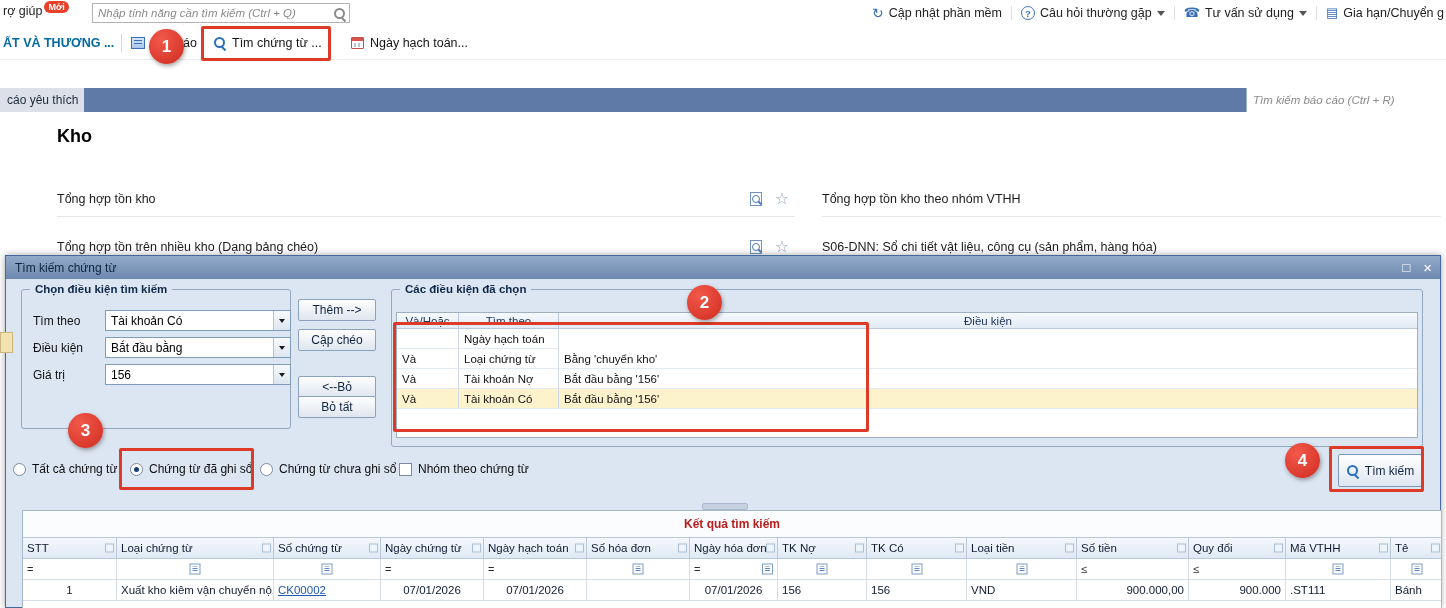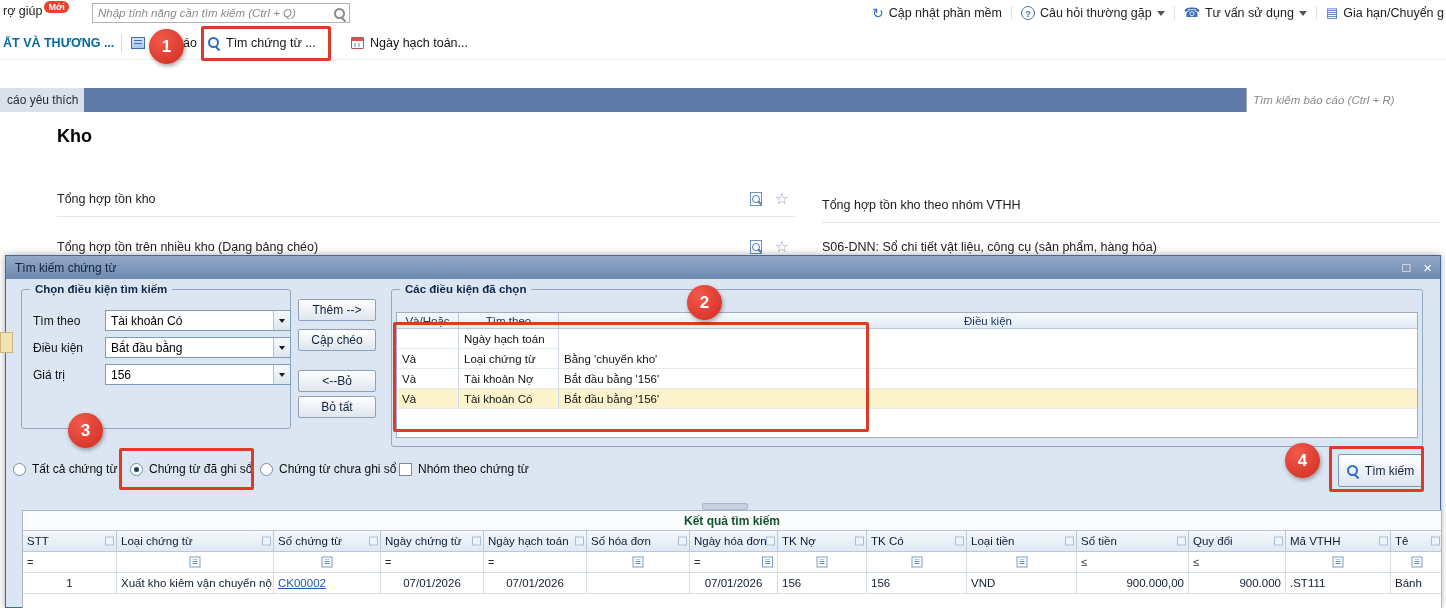--- a/index.html
+++ b/index.html
@@ -87,21 +87,21 @@
   .opt{position:absolute;top:181px;height:18px;display:flex;align-items:center;gap:6px;cursor:pointer}
   .radio{width:13px;height:13px;border:1px solid #7b8aa2;border-radius:50%;background:#fff;position:relative;flex:none}
   .radio.sel::after{content:"";position:absolute;left:3px;top:3px;width:5px;height:5px;border-radius:50%;background:#15406d}
   .checkbox{width:13px;height:13px;border:1px solid #7b8aa2;background:#fff;flex:none}
   .rlabel{font-size:12px;color:#0d0d0d;white-space:nowrap}
   .search-btn{position:absolute;left:1332px;top:175px;width:84px;height:33px;border:1px solid #7e97b6;border-radius:2px;background:linear-gradient(#ffffff,#dde6f1);display:flex;align-items:center;justify-content:center;gap:6px;font-size:12px;color:#0f2340;cursor:pointer;font-family:inherit}
   .splitter{position:absolute;left:696px;top:224px;width:46px;height:7px;background:#c6d2e2;border:1px solid #a9b8cc;border-radius:2px;cursor:row-resize}
 
   
   .rgrid{position:absolute;left:16px;top:231px;width:1420px;height:99px;background:#fff;border:1px solid #a7b7ca;font-size:11.5px;color:#101c33;overflow:hidden}
-  .rcap{height:20px;border-bottom:1px solid #b9c8da;background:#fbfcfe;display:flex;align-items:center;justify-content:center;font-weight:bold;font-size:12px;color:#14532d}
+  .rcap{height:27px;border-bottom:1px solid #b9c8da;background:#fbfcfe;display:flex;align-items:center;justify-content:center;font-weight:bold;font-size:12px;color:#b91c1c}
   .rrow{display:flex}
   .rhead{height:21px}.rfilter{height:21px}.rdata{height:21px}
   .rcell{flex:none;display:flex;align-items:center;padding:0 4px;overflow:hidden;white-space:nowrap;position:relative}
   .rhead .rcell{background:linear-gradient(#f5f8fc,#dfe9f4);border-right:1px solid #b9c8da;border-bottom:1px solid #b9c8da;justify-content:flex-start;padding:0 13px 0 4px;cursor:pointer}
   .rfilter .rcell{border-right:1px solid #d6dee8;border-bottom:1px solid #d6dee8;cursor:text}
   .rdata .rcell{border-right:1px solid #d6dee8;border-bottom:1px solid #d6dee8}
   .rc0{width:94px}.rc1{width:157px}.rc2{width:107px}.rc3{width:103px}.rc4{width:103px}.rc5{width:103px}.rc6{width:88px}.rc7{width:89px}.rc8{width:100px}.rc9{width:110px}.rc10{width:112px}.rc11{width:97px}.rc12{width:105px}.rc13{width:52px;border-right:none}
   .ctr{justify-content:center}.rgt{justify-content:flex-end}
   .pin{position:absolute;right:2px;top:50%;transform:translateY(-50%);width:9px;height:9px;border:1px solid #a9bdd4;background:#eef4fb}
   .fop{position:absolute;left:4px;top:50%;transform:translateY(-50%);font-size:11px;color:#2a2a2a}
@@ -156,21 +156,21 @@
     </span>
   </div>
 
   <div class="toolbar">
     <span class="company">ẤT VÀ THƯƠNG ...</span>
     <span class="vsep"></span>
     <span class="tb-item" style="left:125px">
       <span class="repic"></span>
       <span>Báo cáo</span>
     </span>
-    <span class="tb-item" style="left:201px">
+    <span class="tb-item" style="left:207px">
       <span class="mag mag-blue"></span>
       <span>Tìm chứng từ ...</span>
     </span>
     <span class="tb-item" style="left:345px">
       <span class="cal"></span>
       <span>Ngày hạch toán...</span>
     </span>
   </div>
 
   <div class="tabrow">
@@ -185,21 +185,21 @@
   <div class="content">
     <div class="page-title">Kho</div>
 
     <div class="rep-item" style="left:57px;top:70px;width:738px">
       <span>Tổng hợp tồn kho</span>
       <span class="rep-icons">
         <span class="docic"></span>
         <span class="star"></span>
       </span>
     </div>
-    <div class="rep-item" style="left:822px;top:76px;width:619px">
+    <div class="rep-item" style="left:822px;top:70px;width:619px">
       <span>Tổng hợp tồn kho theo nhóm VTHH</span>
     </div>
     <div class="rep-item" style="left:57px;top:118px;width:738px">
       <span>Tổng hợp tồn trên nhiều kho (Dạng bảng chéo)</span>
       <span class="rep-icons">
         <span class="docic"></span>
         <span class="star"></span>
       </span>
     </div>
     <div class="rep-item" style="left:822px;top:118px;width:619px">
@@ -233,21 +233,21 @@
         <span class="combo-caret"></span>
       </div>
       <span class="fld-label" style="left:27px;top:89px">Giá trị</span>
       <div class="combo" style="left:99px;top:85px;width:186px">
         <span>156</span>
         <span class="combo-caret"></span>
       </div>
 
       <button class="dlg-btn" style="left:292px;top:20px">Thêm --&gt;</button>
       <button class="dlg-btn" style="left:292px;top:50px">Cập chéo</button>
-      <button class="dlg-btn" style="left:292px;top:91px">&lt;--Bỏ</button>
+      <button class="dlg-btn" style="left:292px;top:97px">&lt;--Bỏ</button>
       <button class="dlg-btn" style="left:292px;top:117px">Bỏ tất</button>
 
       <div class="grp" style="left:385px;top:10px;width:1032px;height:158px">
         <span class="grp-legend">Các điều kiện đã chọn</span>
       </div>
       <div class="cgrid">
         <div class="crow chead">
           <div class="ccell cc0">Và/Hoặc</div>
           <div class="ccell cc1">Tìm theo</div>
           <div class="ccell cc2">Điều kiện</div>

